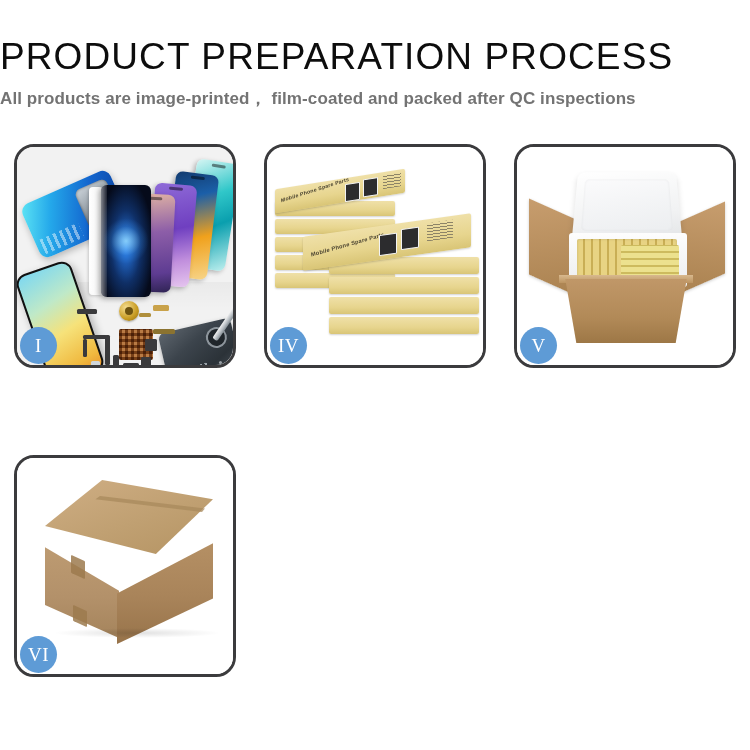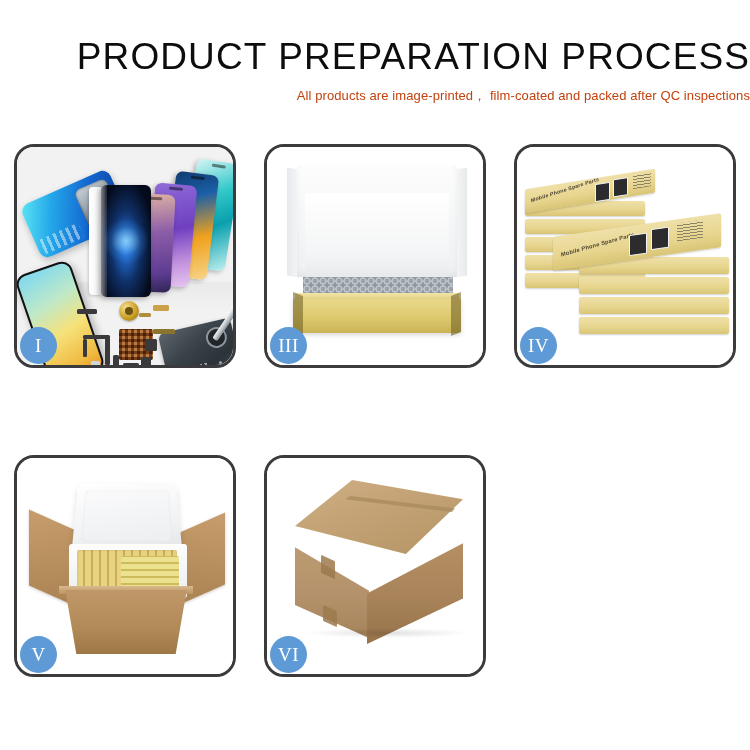--- a/index.html
+++ b/index.html
@@ -7,35 +7,35 @@
     background: #ffffff;
   }
   body {
     width: 750px; height: 750px;
     font-family: "Liberation Sans", sans-serif;
     overflow: hidden;
     position: relative;
   }
 
   
-  .header { padding-top: 38px; text-align: right; }
+  .header { padding-top: 38px; text-align: left; }
   .title {
     font-family: "Liberation Sans", sans-serif;
     font-size: 37px;
     font-weight: 400;
     letter-spacing: 1.1px;
     color: #0d0d0d;
     line-height: 1.05;
     white-space: nowrap;
   }
   .subtitle {
     margin-top: 10px;
-    font-size: 13px;
-    font-weight: 400;
-    color: #c2410c;
+    font-size: 17px;
+    font-weight: 700;
+    color: #737373;
     letter-spacing: 0.1px;
     white-space: nowrap;
   }
 
   
   .grid {
     position: absolute;
     left: 14px; top: 144px;
     width: 722px;
     display: grid;
@@ -463,34 +463,20 @@
         <div class="prt" style="left:14px; top:62px; width:9px; height:14px; background:#cfd6db;"></div>
 
         <div class="screw" style="left:142px; top:62px;"></div>
 
       </div>
     </div>
     <div class="badge">I</div>
   </div>
 
 
-  <div class="panel">
-    <div class="panel-inner p3">
-      <div class="p3box">
-        <div class="lidleft"></div>
-        <div class="lidright"></div>
-        <div class="lidback"></div>
-        <div class="foampad"></div>
-        <div class="wrapfill"></div>
-        <div class="boxrim"></div>
-        <div class="boxfront"></div>
-      </div>
-    </div>
-    <div class="badge">III</div>
-  </div>
 
   <div class="panel">
     <div class="panel-inner p4">
       <div class="stack">
 
         <div class="kbox" style="left:2px;  top:36px; width:120px;height:15px;"></div>
         <div class="kbox" style="left:2px;  top:54px; width:120px;height:15px;"></div>
         <div class="kbox" style="left:2px;  top:72px; width:120px;height:15px;"></div>
         <div class="kbox" style="left:2px;  top:90px; width:120px;height:15px;"></div>
         <div class="kbox" style="left:2px;  top:108px;width:120px;height:15px;"></div>

